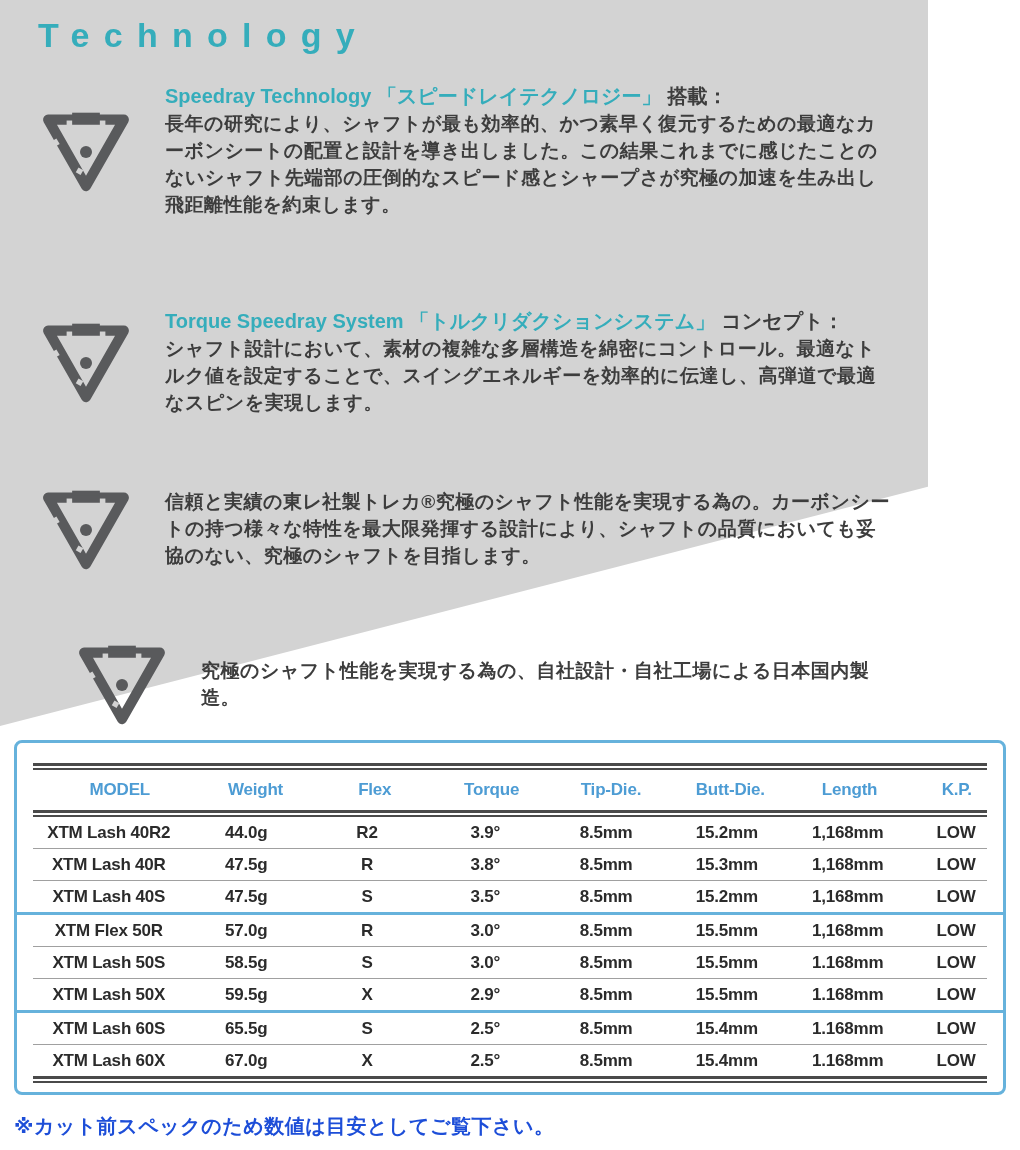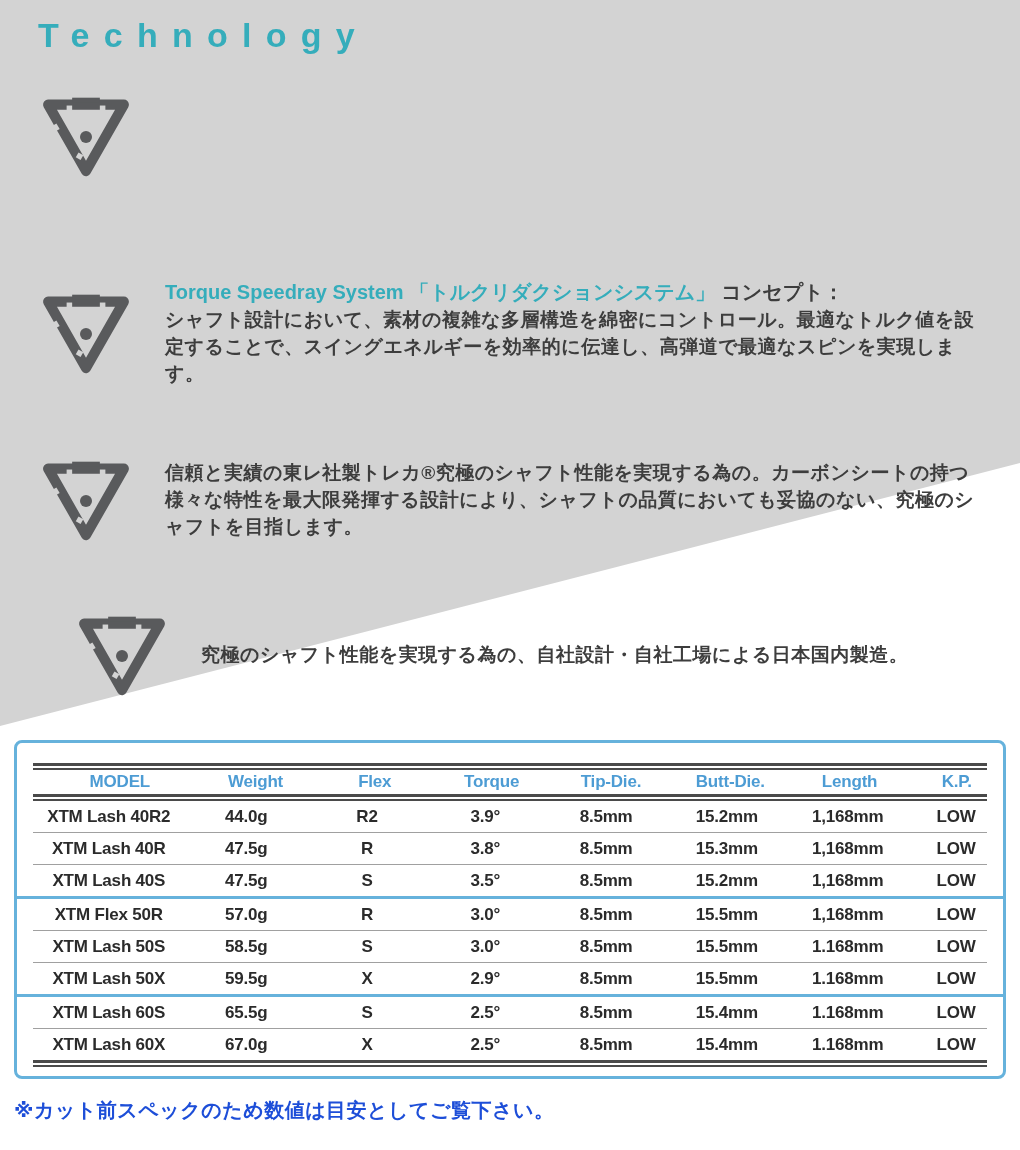--- a/index.html
+++ b/index.html
@@ -1,20 +1,20 @@
 <!DOCTYPE html>
 <html><head>
 <meta charset="utf-8">
 <style>
   * { margin:0; padding:0; box-sizing:border-box; }
   html,body { width:1020px; height:1150px; background:#ffffff; overflow:hidden;
     font-family:"Liberation Sans","DejaVu Sans",sans-serif; }
 
   
-  .hero { position:relative; width:1020px; height:726px; }
+  .hero { position:relative; width:928px; height:726px; }
   .hero-bg { position:absolute; inset:0; background:#d3d3d3;
     clip-path:polygon(0 0, 1020px 0, 1020px 463px, 0 726px); z-index:0; }
   .hero-content { position:relative; z-index:1; }
 
   .page-title { color:#35adbb; font-size:34px; font-weight:bold;
     letter-spacing:0.42em; padding:16px 0 0 38px; }
 
   .tech-row { display:flex; align-items:center; }
   .icon-col { flex:none; width:165px; padding-left:38px; }
   .icon-col svg { display:block; }
@@ -35,21 +35,21 @@
   .spec-table { margin:14px 14px 0 14px; border:3px solid #66b2dc; border-radius:8px;
     background:#ffffff; padding:20px 0 9px 0; }
   .dline { height:7px; border-top:3px solid #4a4a4a; border-bottom:2px solid #4a4a4a;
     margin:0 16px; }
   .srow { display:grid;
     grid-template-columns:17% 12.5% 12% 12% 12.5% 12% 12.5% 9.5%;
     align-items:center; }
   .srow > div { text-align:center; font-size:17px; font-weight:bold;
     letter-spacing:-0.2px; }
   .srow > div:first-child { text-align:center; padding-left:16px; }
-  .srow.header { height:24px;padding-left:12px; }
+  .srow.header { height:40px;padding-left:12px; }
   .srow.header > div { color:#4d9cd4; text-align:center; }
   .srow.data { height:31px; }
   .srow.data > div { color:#2b2b2b; }
   .sep { height:1px; background:#a0a0a0; margin:0 16px; }
   .sep-blue { height:3px; background:#66b2dc; margin:0; }
 
   
   .footnote { margin:18px 0 0 14px; color:#1d4ed8; font-size:20px;
     font-weight:bold; letter-spacing:0.5px; }
 </style>
@@ -77,20 +77,24 @@
     <div class="page-title">Technology</div>
 
     <div class="tech-row row-1">
       <div class="icon-col">
         <span>
           <svg width="96" height="92" viewBox="0 0 104 96">
               <use href="#tri-logo"></use>
             </svg>
         </span>
       </div>
+      <div class="text-col">
+        <div class="sec-heading"><span class="teal">Speedray Technology 「スピードレイテクノロジー」</span><span class="dark">搭載：</span></div>
+        <div class="sec-body">長年の研究により、シャフトが最も効率的、かつ素早く復元するための最適なカーボンシートの配置と設計を導き出しました。この結果これまでに感じたことのないシャフト先端部の圧倒的なスピード感とシャープさが究極の加速を生み出し飛距離性能を約束します。</div>
+      </div>
     </div>
 
     <div class="tech-row row-2">
       <div class="icon-col">
         <span>
           <svg width="96" height="92" viewBox="0 0 104 96">
               <use href="#tri-logo"></use>
             </svg>
         </span>
       </div>

